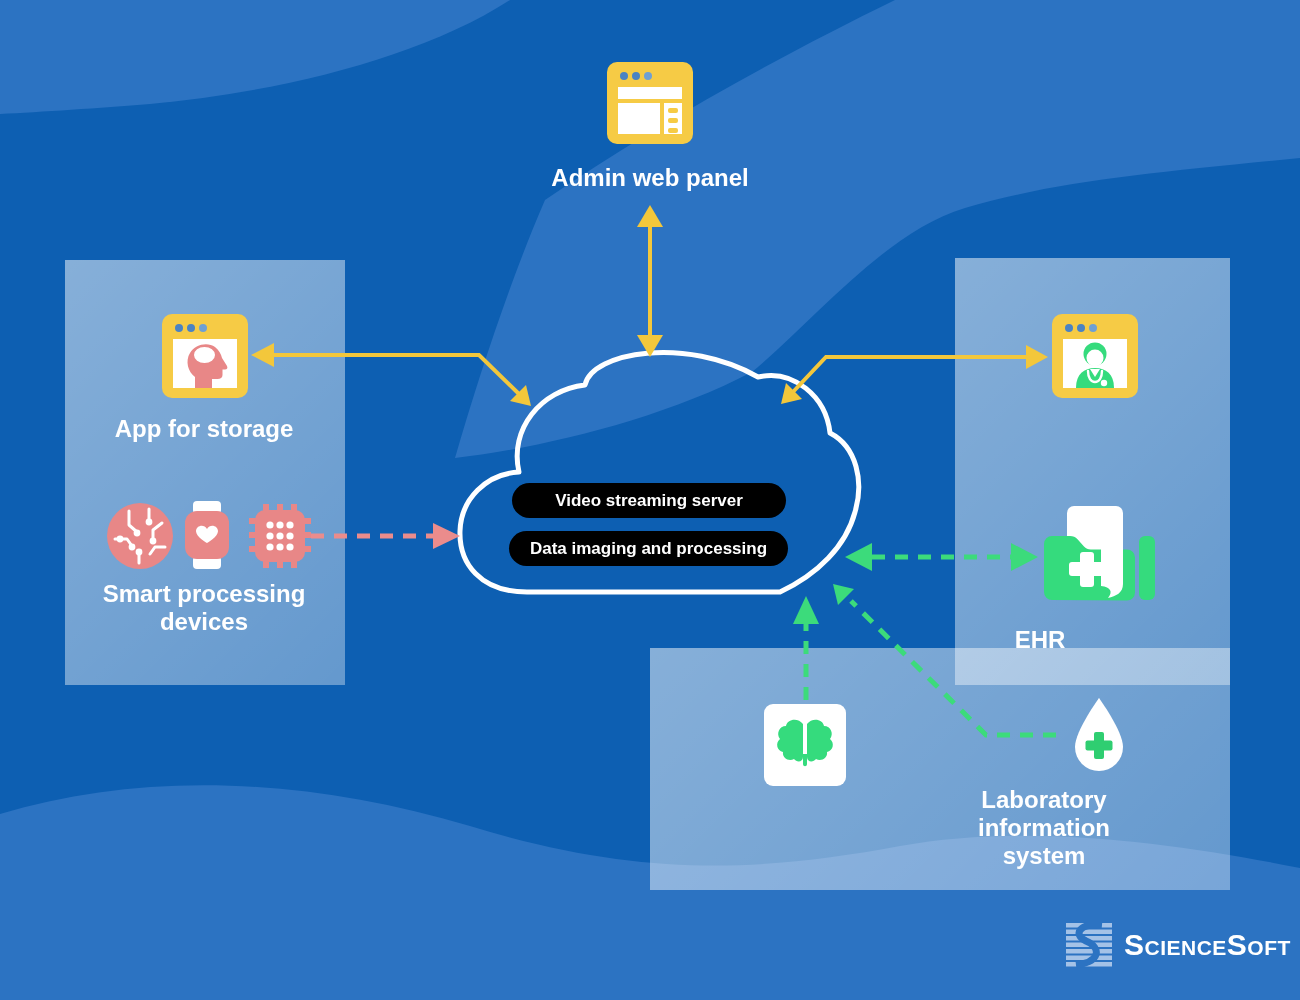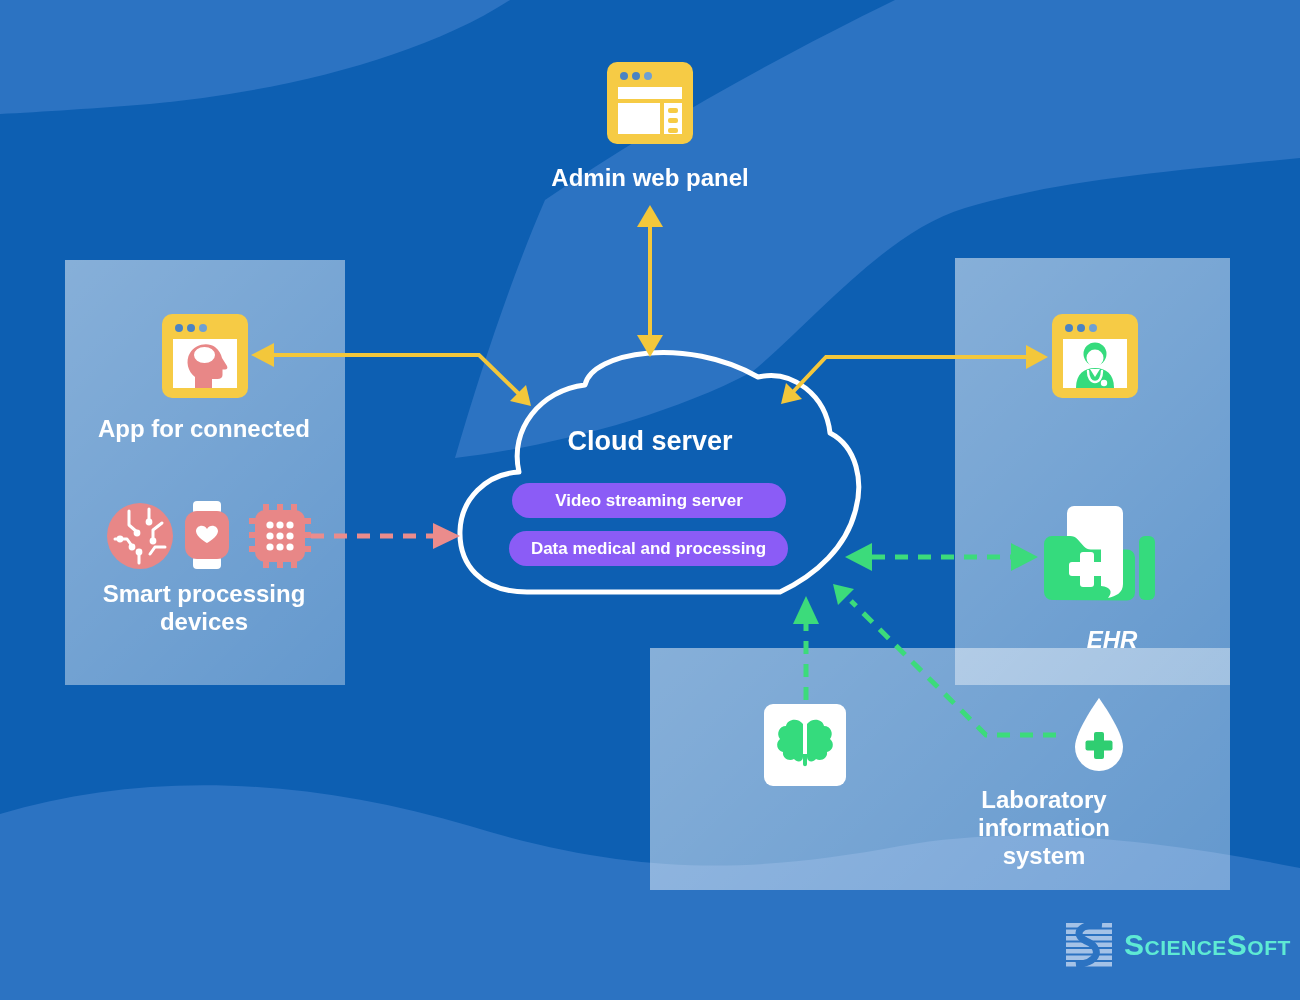--- a/index.html
+++ b/index.html
@@ -5,27 +5,27 @@
   html,body{margin:0;padding:0;background:#0D5FB2;}
   .stage{position:relative;width:1300px;height:1000px;overflow:hidden;
          font-family:"Liberation Sans",sans-serif;}
   .stage svg.layer{position:absolute;left:0;top:0;}
   .panel{position:absolute;background:linear-gradient(135deg,rgba(255,255,255,0.50),rgba(255,255,255,0.36));}
   .lbl{position:absolute;color:#fff;font-weight:700;font-size:24px;line-height:1.16;
        text-align:center;}
   .icon{position:absolute;}
   .cloud-title{position:absolute;left:528px;top:426px;width:244px;text-align:center;
        color:#fff;font-weight:700;font-size:27px;}
-  .pill{position:absolute;height:35px;border-radius:18px;background:#8b5cf6;
+  .pill{position:absolute;height:35px;border-radius:18px;background:#000000;
        display:flex;align-items:center;justify-content:center;color:#fff;
        font-weight:700;font-size:17px;}
   .pill1{left:512px;top:483px;width:274px;}
   .pill2{left:509px;top:531px;width:279px;}
   .logo{position:absolute;left:1066px;top:922px;display:flex;align-items:center;}
-  .logo-text{margin-left:12px;color:#5eead4;font-weight:700;font-size:30px;
+  .logo-text{margin-left:12px;color:#ffffff;font-weight:700;font-size:30px;
        font-variant:small-caps;letter-spacing:0.5px;}
 </style>
 </head>
 <body>
 
 <div class="stage">
 
   <svg class="layer" width="1300" height="1000">
     <rect width="1300" height="1000" fill="#0D5FB2"></rect>
     <path d="M0,0 H510 C420,58 280,92 150,104 C100,108 40,112 0,114 Z" fill="#2C73C2"></path>
@@ -91,40 +91,39 @@
       <circle cx="41" cy="14" r="4" fill="#6FA0D4"></circle>
     <rect x="11" y="25" width="64" height="12" fill="#fff"></rect>
     <rect x="11" y="41" width="42" height="31" fill="#fff"></rect>
     <rect x="57" y="41" width="18" height="31" fill="#fff"></rect>
     <rect x="61" y="46" width="10" height="5" rx="2" fill="#F6CB45"></rect>
     <rect x="61" y="56" width="10" height="5" rx="2" fill="#F6CB45"></rect>
     <rect x="61" y="66" width="10" height="5" rx="2" fill="#F6CB45"></rect>
   </svg>
   <div class="lbl" style="left:500px;top:164px;width:300px;">Admin web panel</div>
 
-  <div class="cloud-title">Cloud server</div>
   <div class="pill pill1">
     <span>Video streaming server</span>
   </div>
   <div class="pill pill2">
-    <span>Data medical and processing</span>
+    <span>Data imaging and processing</span>
   </div>
 
   <svg class="icon" style="left:162px;top:314px;" width="86" height="84" viewBox="0 0 86 84">
     <rect width="86" height="84" rx="10" fill="#F6CB45"></rect>
     <circle cx="17" cy="14" r="4" fill="#4B83C3"></circle>
       <circle cx="29" cy="14" r="4" fill="#4B83C3"></circle>
       <circle cx="41" cy="14" r="4" fill="#6FA0D4"></circle>
     <rect x="11" y="25" width="64" height="49" fill="#fff"></rect>
     <path d="M33,74 V63 C26,58 23,47 28,39 C33,30 46,28 53,33 C57,36 59,40 60,44
              L65,52 C66,54 65,55.5 63,55.5 H60.5 V61 C60.5,63.8 58.5,65 55.5,65
              H50 V74 Z" fill="#E88787"></path>
     <ellipse cx="42.5" cy="41" rx="10.5" ry="8" fill="#fff"></ellipse>
   </svg>
-  <div class="lbl" style="left:79px;top:415px;width:250px;">App for connected</div>
+  <div class="lbl" style="left:79px;top:415px;width:250px;">App for storage</div>
 
   <svg class="icon" style="left:107px;top:503px;" width="66" height="66" viewBox="0 0 66 66">
     <defs>
         <clipPath id="cc">
           <circle cx="33" cy="33" r="33"></circle>
         </clipPath>
       </defs>
     <circle cx="33" cy="33" r="33" fill="#E88787"></circle>
     <g clip-path="url(#cc)" stroke="#fff" stroke-width="3" fill="none" stroke-linecap="round" stroke-linejoin="round">
       <polyline points="22,8 22,22 30,29"></polyline>
@@ -195,21 +194,21 @@
 
   <svg class="icon" style="left:1042px;top:506px;" width="114" height="96" viewBox="0 0 114 96">
     <rect x="97" y="30" width="16" height="64" rx="6" fill="#35DB7D"></rect>
     <rect x="25" y="0" width="56" height="54" rx="7" fill="#fff"></rect>
     <path d="M10,94 a8,8 0 0 1 -8,-8 V38 a8,8 0 0 1 8,-8 h18 c3,0 5.5,1.1 7.5,3.3
              l6.5,7.2 c1.8,2 4,3 6.8,3 H85 a8,8 0 0 1 8,8 v35 a8,8 0 0 1 -8,8 z" fill="#35DB7D"></path>
     <path d="M59,32 h22 v46 c0,9 -7,12 -15,14 c5,-6 3,-11 -7,-12 z" fill="#fff"></path>
     <rect x="38" y="46" width="14" height="35" rx="3" fill="#fff"></rect>
     <rect x="27" y="56" width="36" height="14" rx="3" fill="#fff"></rect>
   </svg>
-  <div class="lbl" style="left:1032px;top:626px;width:160px;font-style:italic;">EHR</div>
+  <div class="lbl" style="left:960px;top:626px;width:160px;">EHR</div>
 
   <svg class="icon" style="left:764px;top:704px;" width="82" height="82" viewBox="0 0 82 82">
     <rect width="82" height="82" rx="9" fill="#fff"></rect>
     <g fill="#35DB7D">
       <path d="M39,20 c-5,-7 -16,-5 -17,2 c-7,0 -10,8 -6,13 c-5,4 -3,12 3,13 c-1,6 6,10 11,7 c3,4 9,3 9,-2 z"></path>
       <path d="M43,20 c5,-7 16,-5 17,2 c7,0 10,8 6,13 c5,4 3,12 -3,13 c1,6 -6,10 -11,7 c-3,4 -9,3 -9,-2 z"></path>
       <path d="M39,50 h4 v10 c0,3 -4,3 -4,0 z"></path>
     </g>
   </svg>
 

